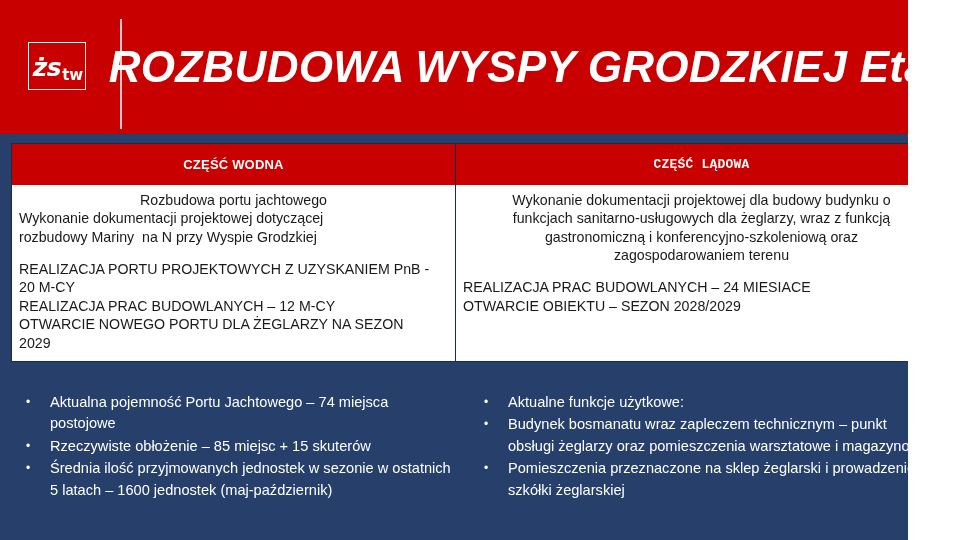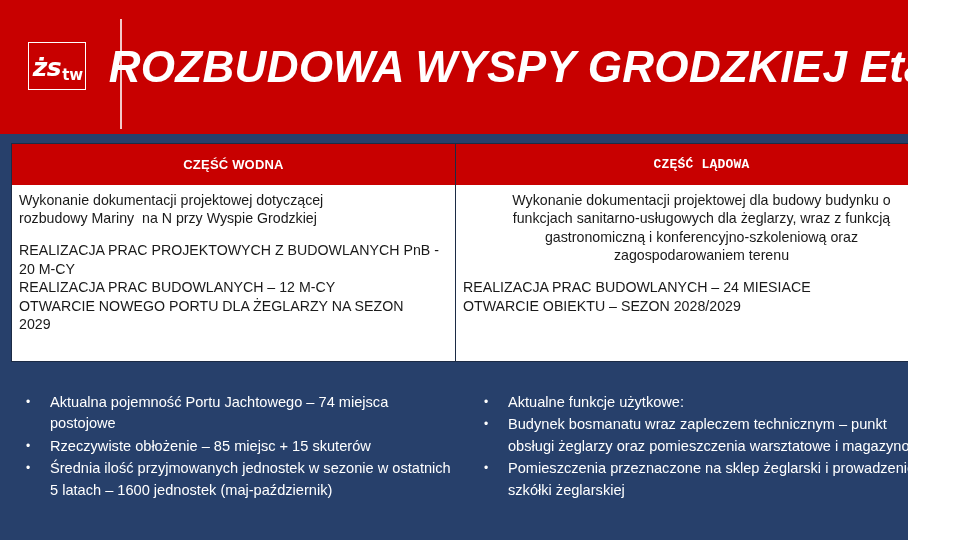--- a/index.html
+++ b/index.html
@@ -180,24 +180,25 @@
     <div class="slide-title">ROZBUDOWA WYSPY GRODZKIEJ Etap I</div>
   </div>
 
   <div class="table-wrap">
     <div class="table-head">
       <div class="th left">CZĘŚĆ WODNA</div>
       <div class="th right">CZĘŚĆ LĄDOWA</div>
     </div>
     <div class="table-body">
       <div class="td left">
+          <div class="cell-line center">Rozbudowa portu jachtowego</div>
           <div class="cell-line left">Wykonanie dokumentacji projektowej dotyczącej</div>
           <div class="cell-line left">rozbudowy Mariny  na N przy Wyspie Grodzkiej</div>
           <div class="cell-line blank left"></div>
-          <div class="cell-line left">REALIZACJA PRAC PROJEKTOWYCH Z BUDOWLANYCH PnB -</div>
+          <div class="cell-line left">REALIZACJA PORTU PROJEKTOWYCH Z UZYSKANIEM PnB -</div>
           <div class="cell-line left">20 M-CY</div>
           <div class="cell-line left">REALIZACJA PRAC BUDOWLANYCH – 12 M-CY</div>
           <div class="cell-line left">OTWARCIE NOWEGO PORTU DLA ŻEGLARZY NA SEZON</div>
           <div class="cell-line left">2029</div>
         </div>
       <div class="td right">
           <div class="cell-line center">Wykonanie dokumentacji projektowej dla budowy budynku o</div>
           <div class="cell-line center">funkcjach sanitarno-usługowych dla żeglarzy, wraz z funkcją</div>
           <div class="cell-line center">gastronomiczną i konferencyjno-szkoleniową oraz</div>
           <div class="cell-line center">zagospodarowaniem terenu</div>

